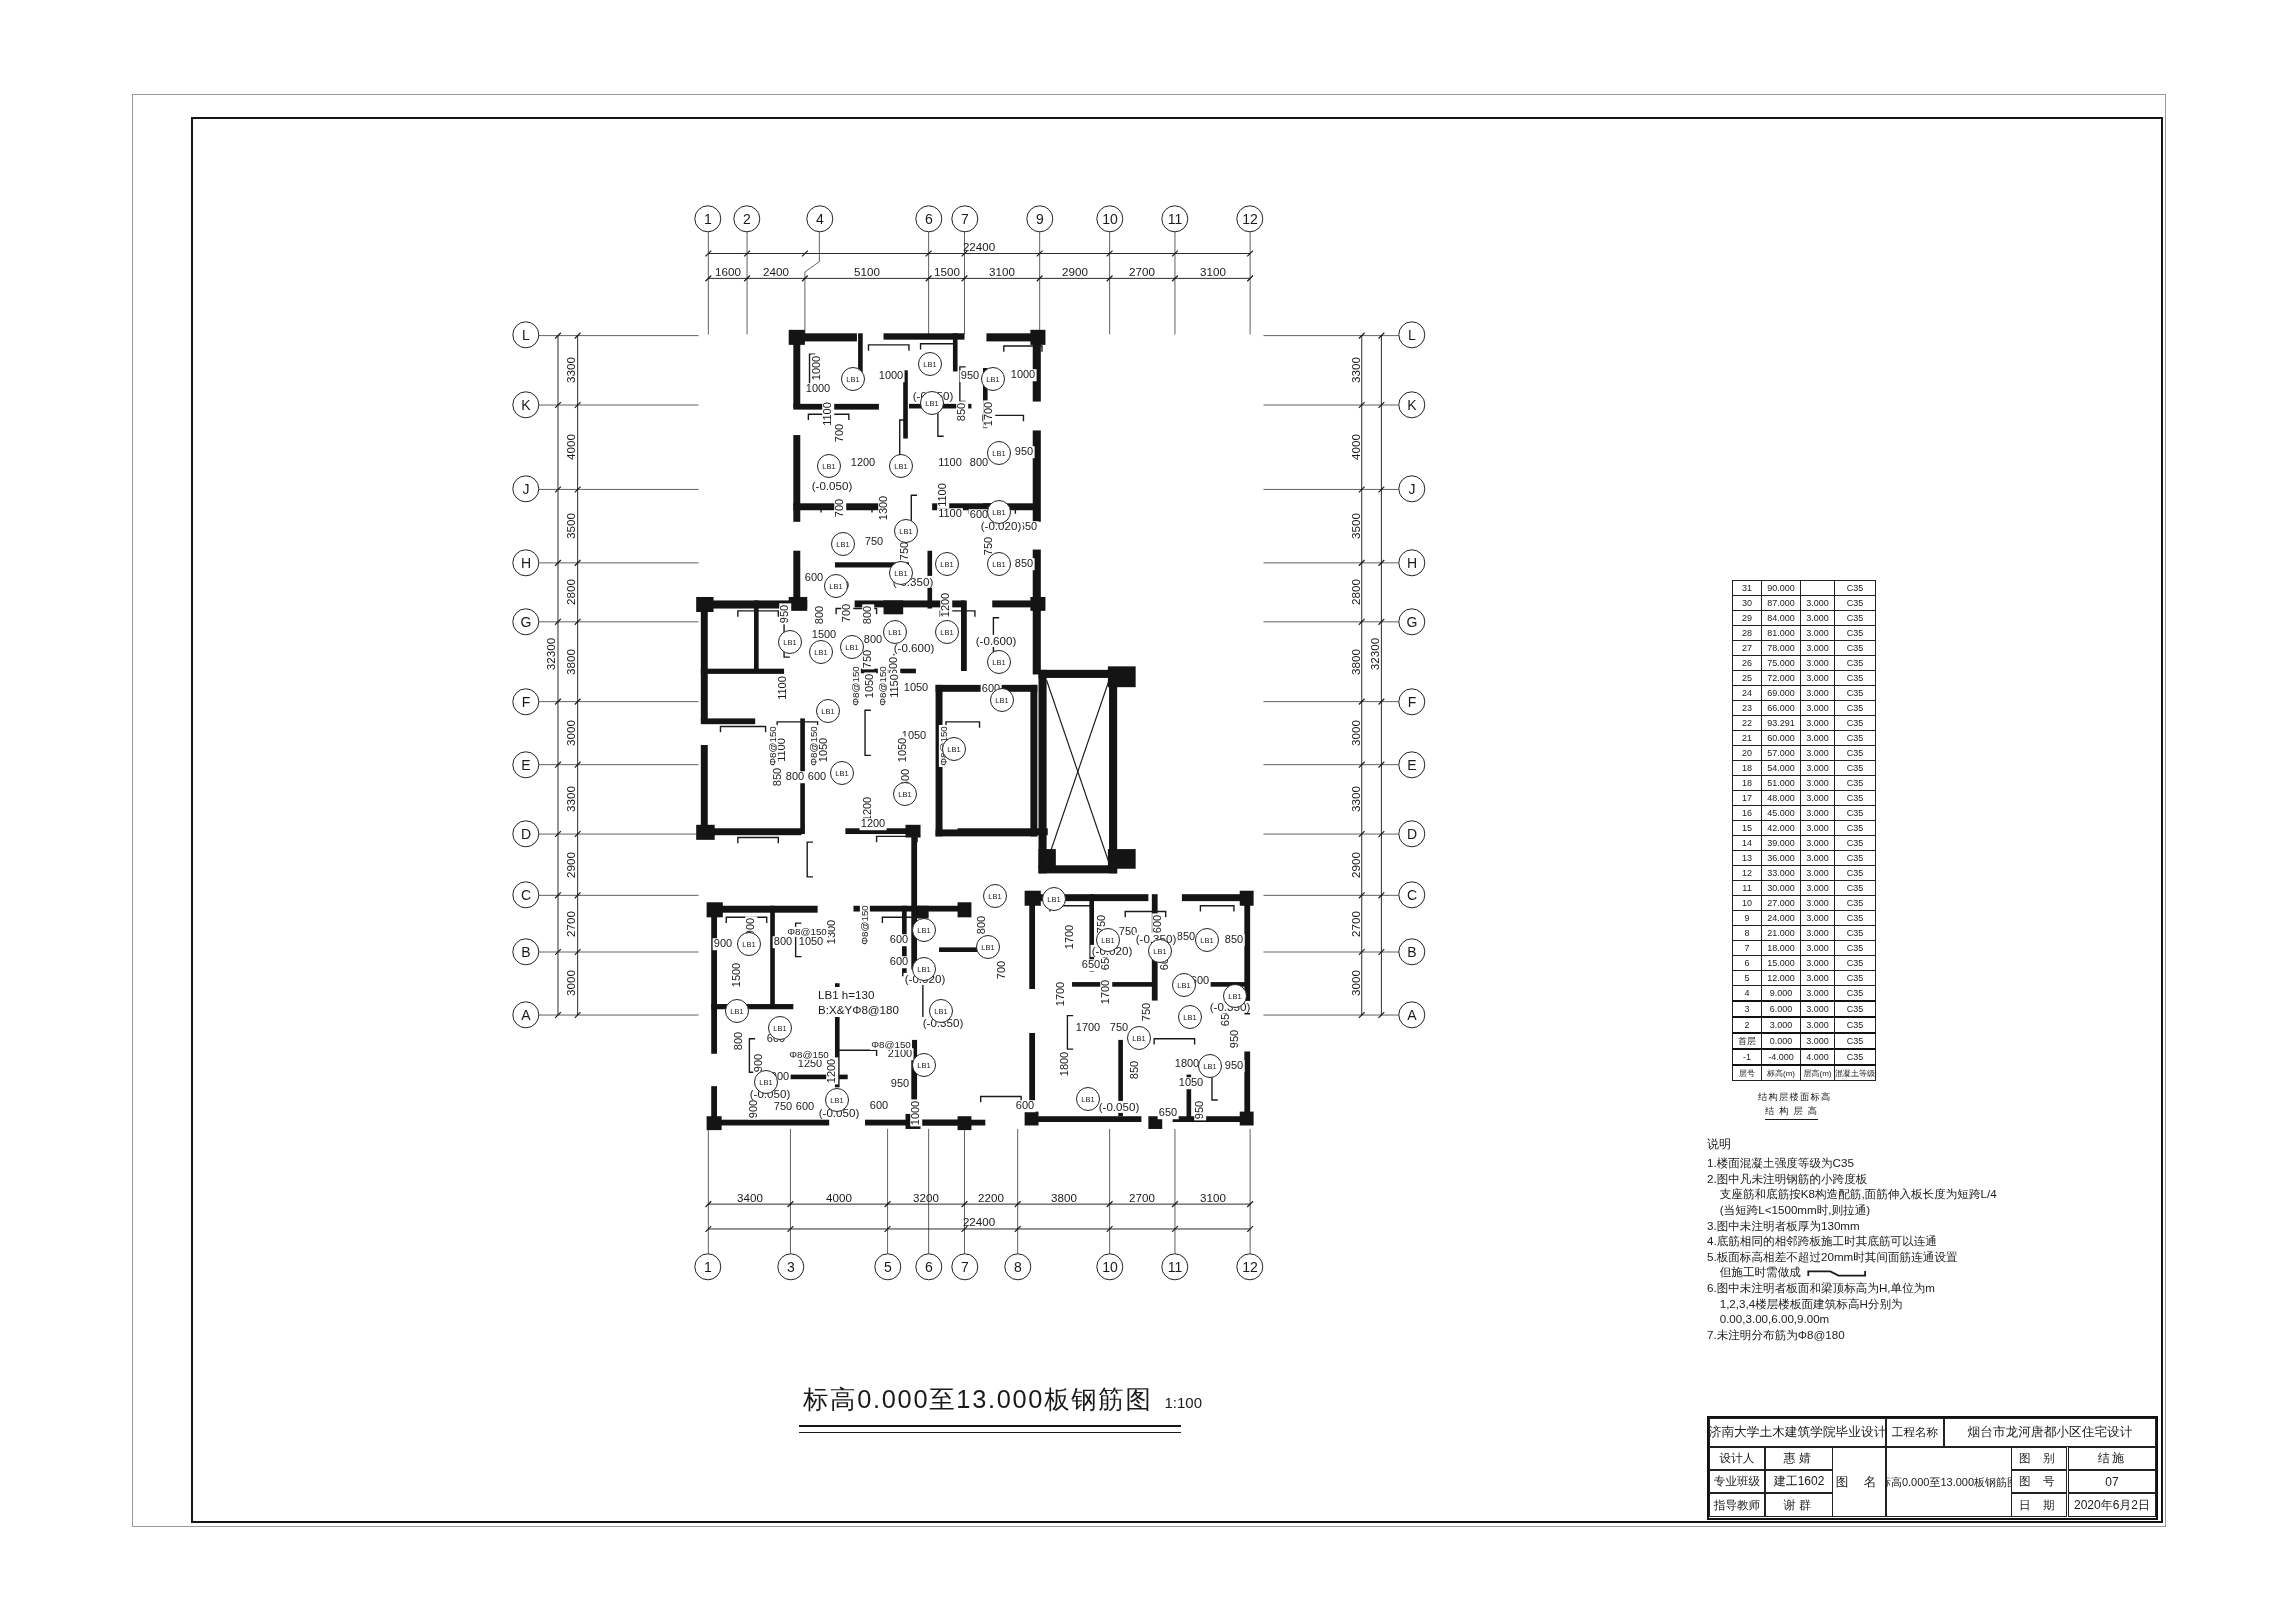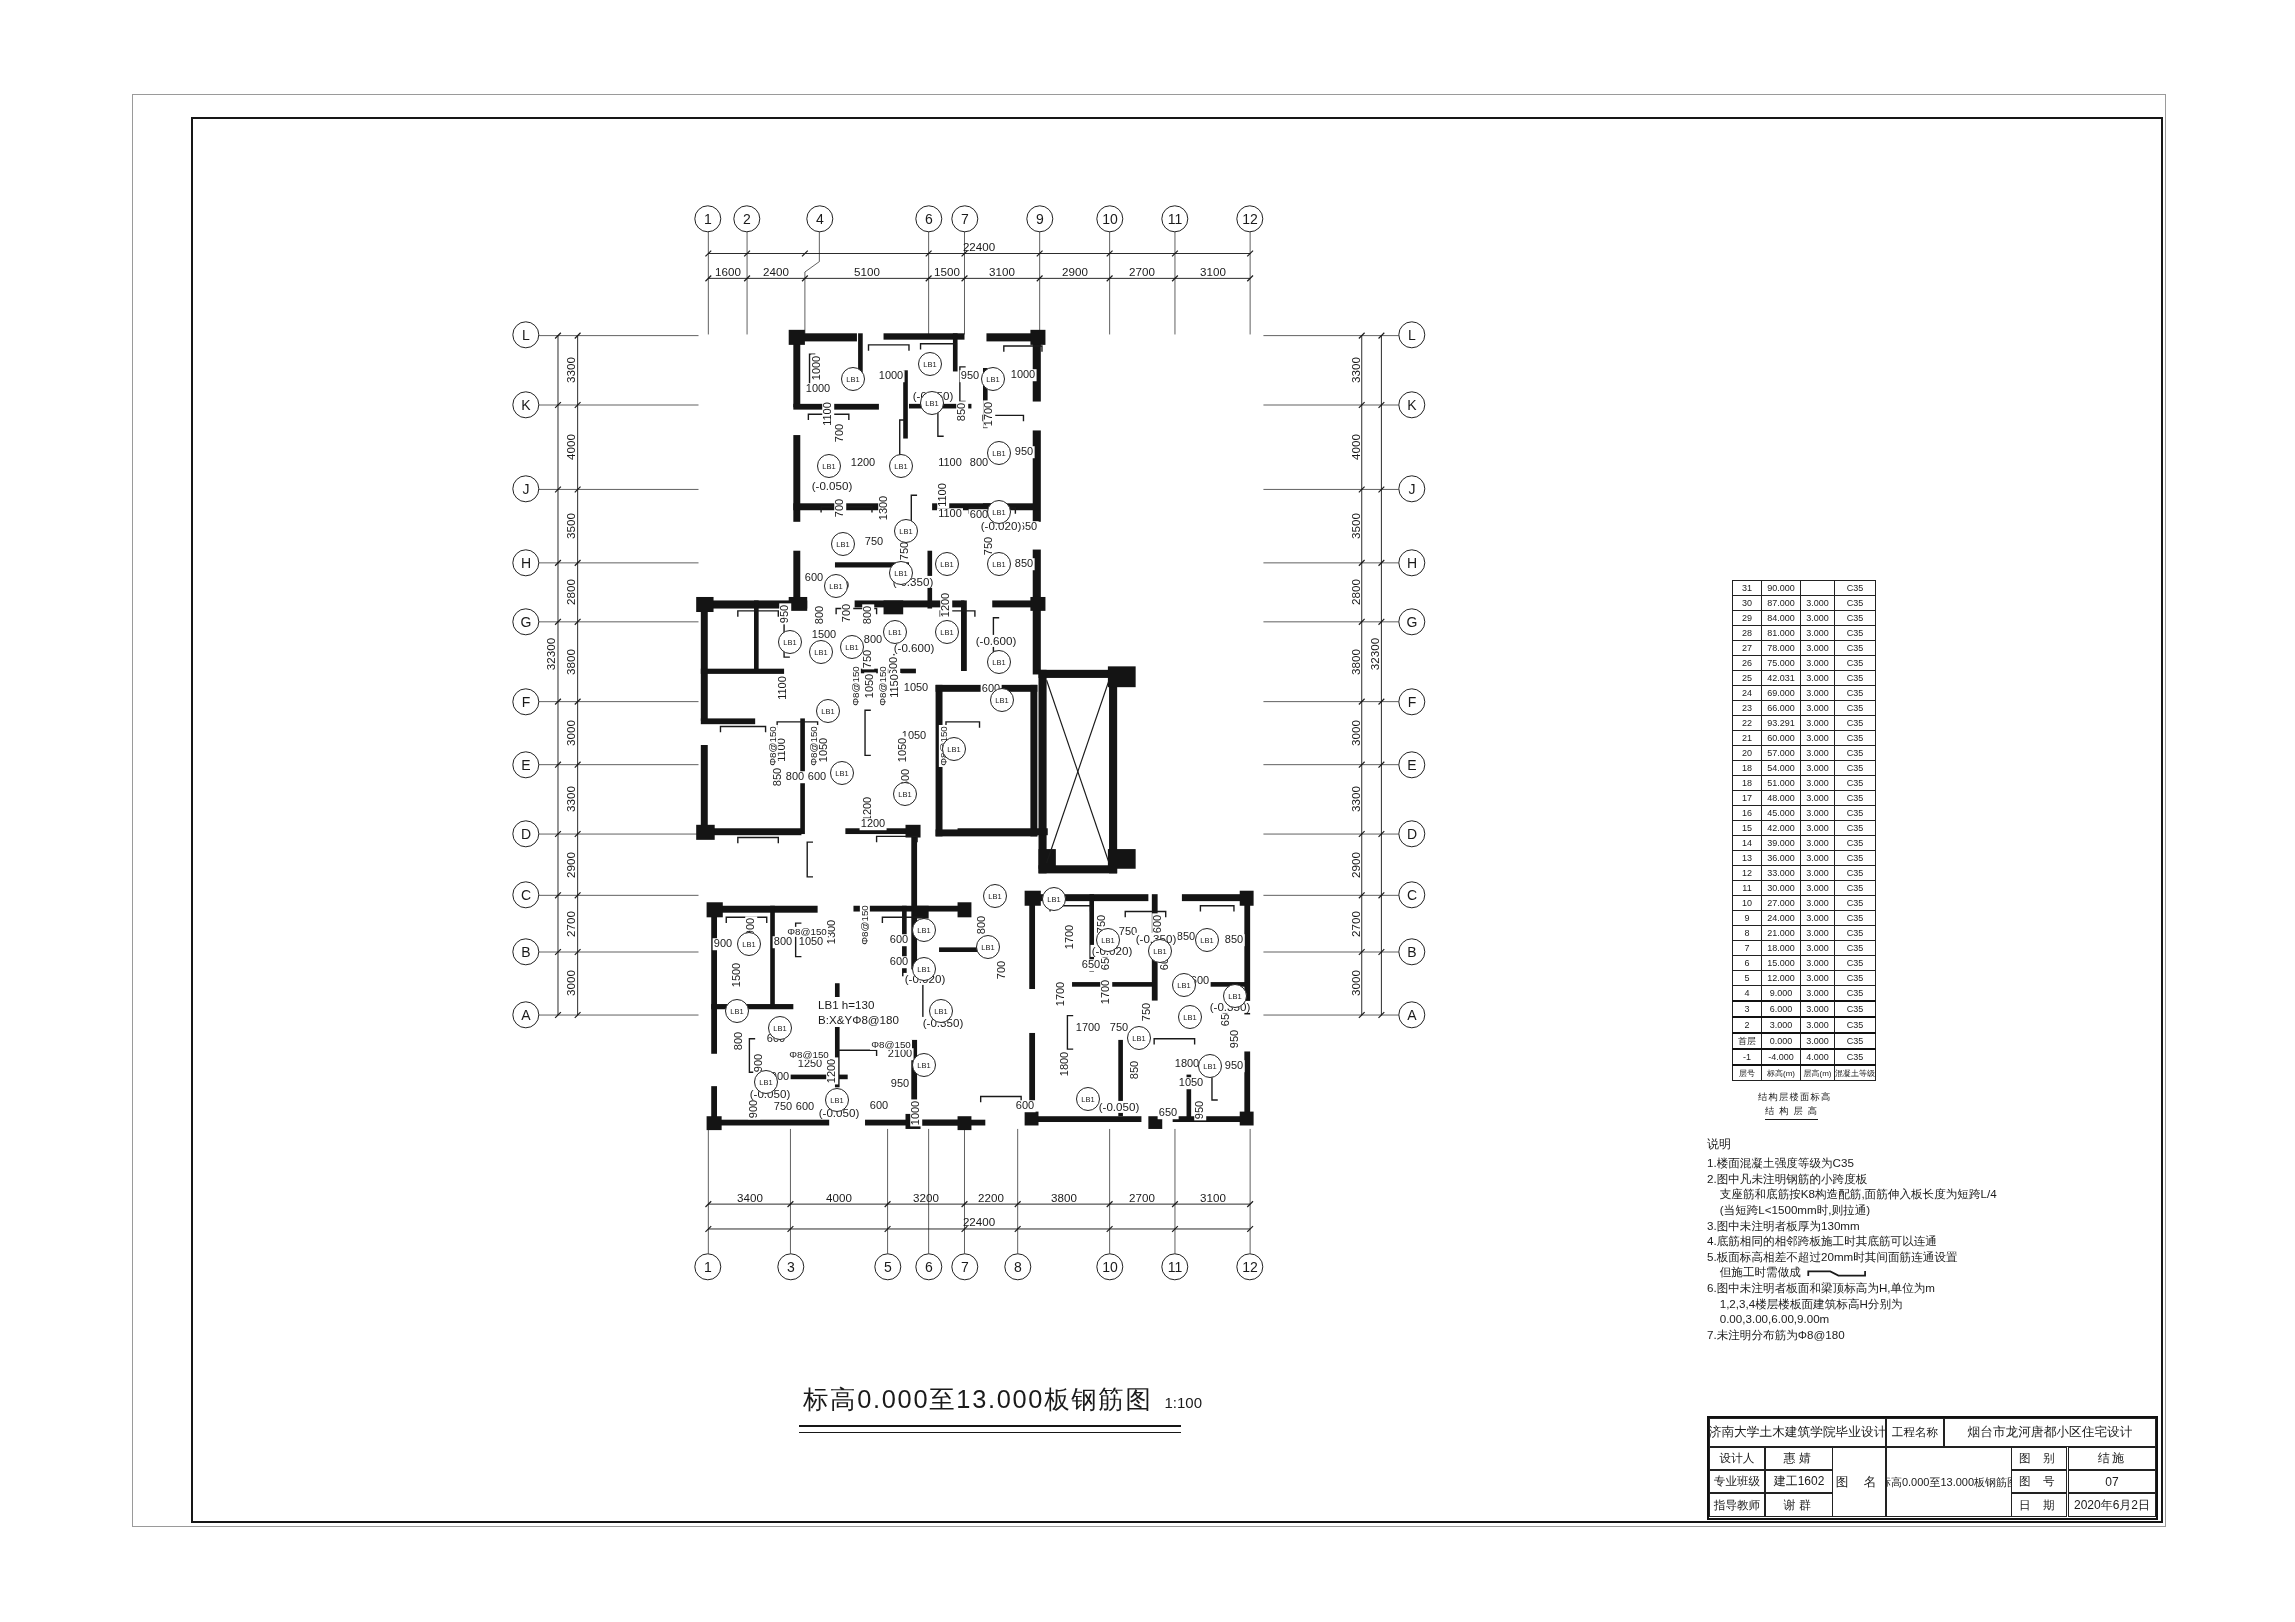--- a/index.html
+++ b/index.html
@@ -550,21 +550,21 @@
       <div class="ptext v spec" style="left: 883px; top: 686px;">Φ8@150</div>
       <div class="ptext v spec" style="left: 773px; top: 746px;">Φ8@150</div>
       <div class="ptext v spec" style="left: 814px; top: 746px;">Φ8@150</div>
       <div class="ptext v spec" style="left: 944px; top: 746px;">Φ8@150</div>
       <div class="ptext spec" style="left: 807px; top: 932px;">Φ8@150</div>
       <div class="ptext v spec" style="left: 865px; top: 925px;">Φ8@150</div>
       <div class="ptext spec" style="left: 809px; top: 1055px;">Φ8@150</div>
       <div class="ptext spec" style="left: 891px; top: 1045px;">Φ8@150</div>
     </div>
 
-  <div class="room-note" style="left:818px;top:987px;margin-top:10px;">
+  <div class="room-note" style="left:818px;top:987px;">
     <div>LB1  h=130</div>
     <div>B:X&amp;YΦ8@180</div>
   </div>
 
   <div class="dwg-title">
     <span class="t">标高0.000至13.000板钢筋图</span>
     <span class="s">1:100</span>
   </div>
   <div class="rule" style="left:799px;top:1425px;width:382px;height:2.3px;"></div>
   <div class="rule" style="left:799px;top:1432px;width:382px;height:1.2px;"></div>
@@ -608,21 +608,21 @@
           <td>C35</td>
         </tr>
         <tr>
           <td>26</td>
           <td>75.000</td>
           <td>3.000</td>
           <td>C35</td>
         </tr>
         <tr>
           <td>25</td>
-          <td>42.031</td>
+          <td>72.000</td>
           <td>3.000</td>
           <td>C35</td>
         </tr>
         <tr>
           <td>24</td>
           <td>69.000</td>
           <td>3.000</td>
           <td>C35</td>
         </tr>
         <tr>

